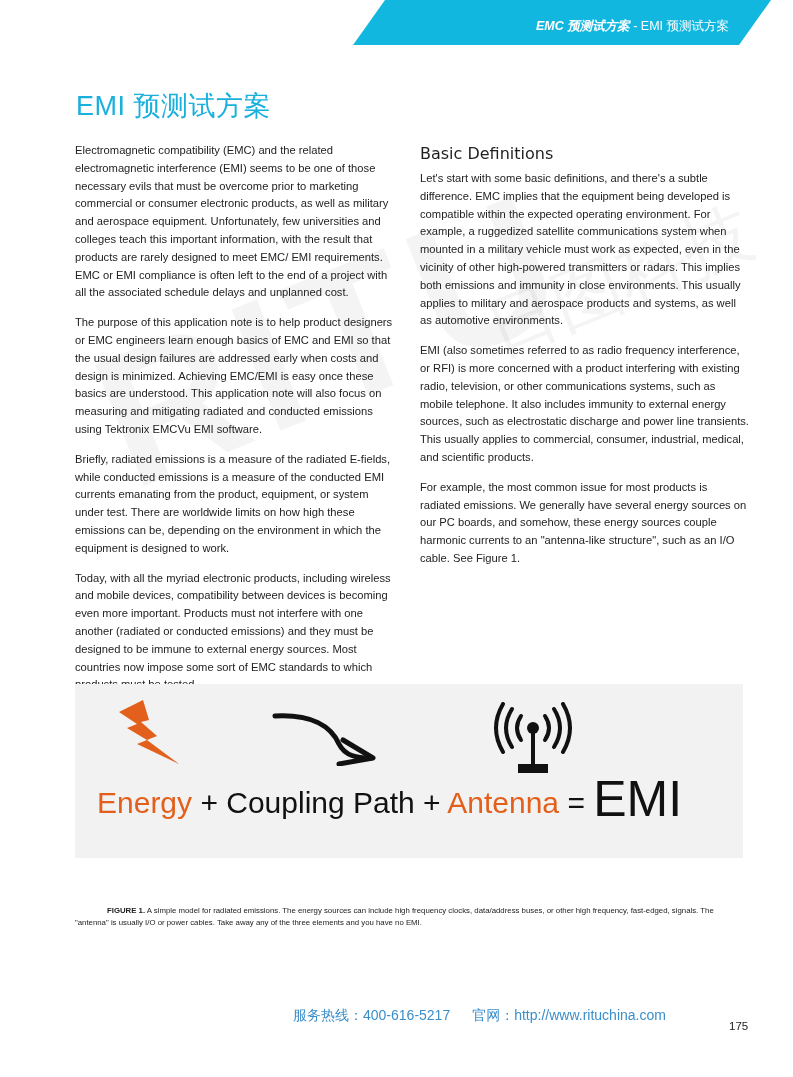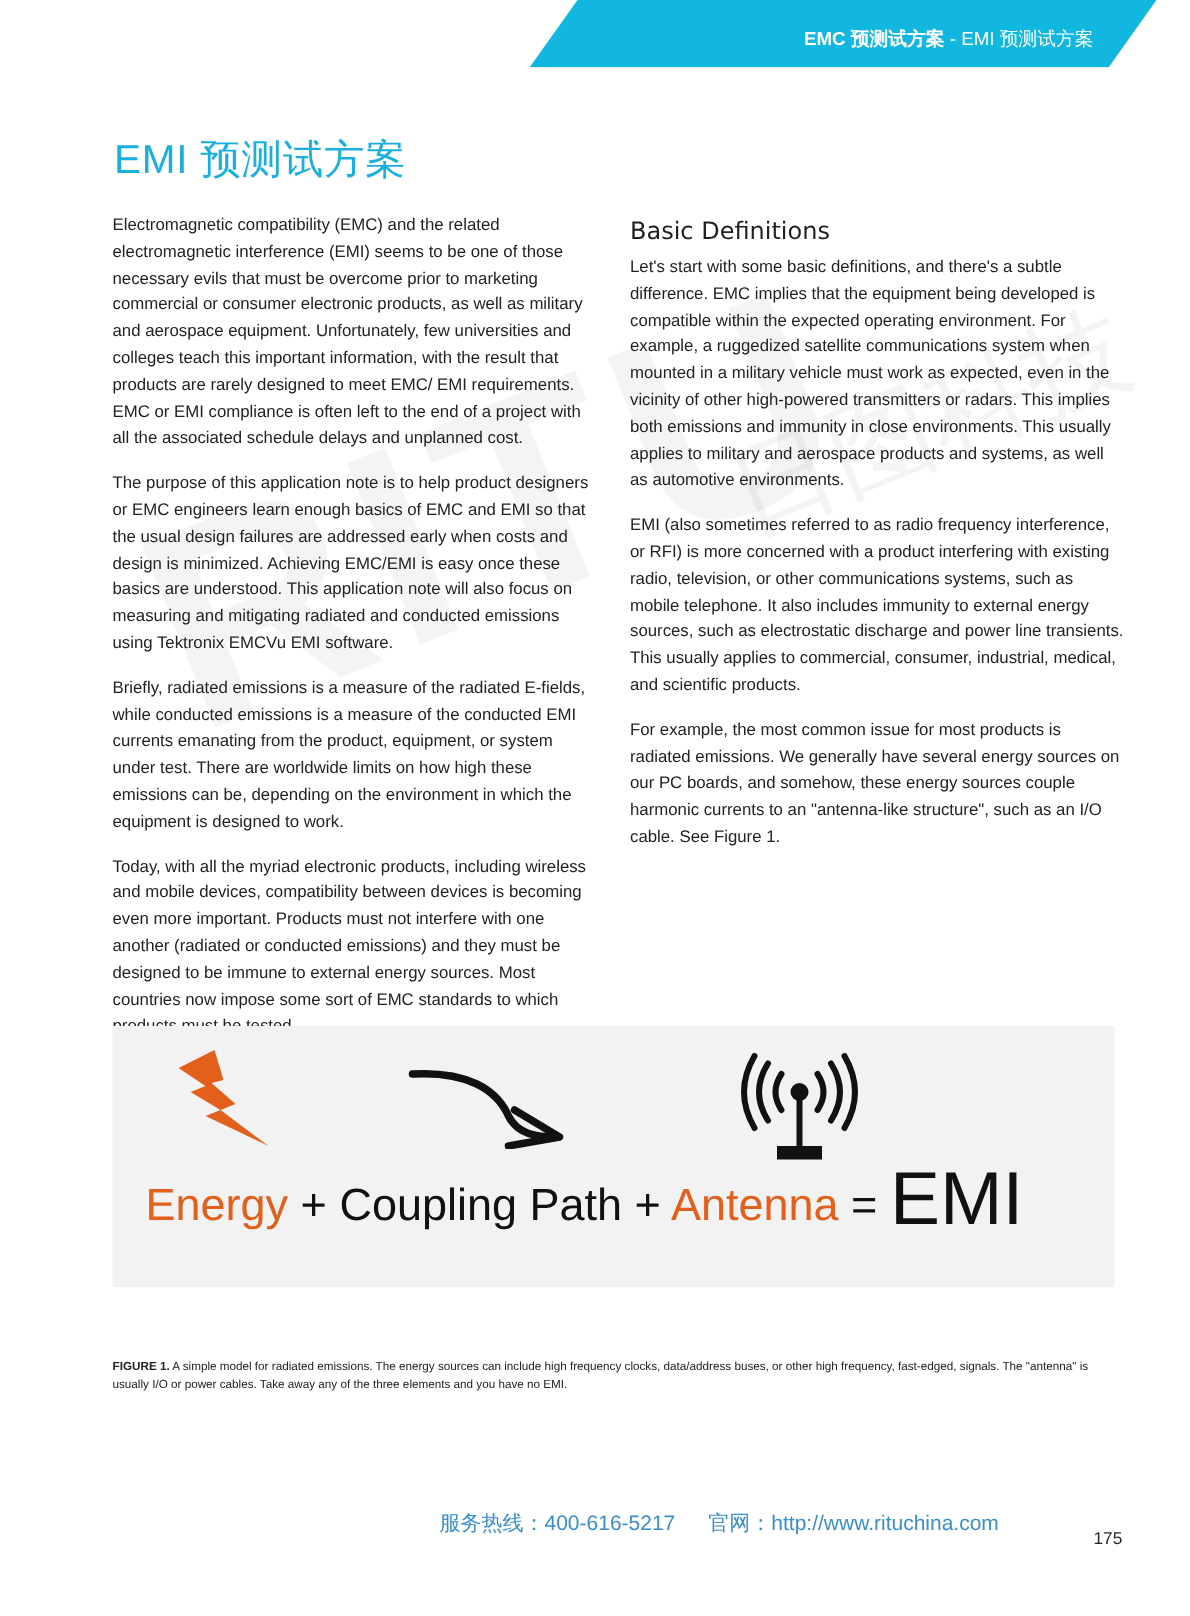--- a/index.html
+++ b/index.html
@@ -11,21 +11,21 @@
     }
     .header-band {
       position: absolute; top: 0; left: 353px; width: 418px; height: 45px;
       background: #12b7e0;
       clip-path: polygon(32px 0, 418px 0, 386px 45px, 0 45px);
     }
     .header-text {
       position: absolute; top: 18px; right: 64px;
       font-size: 12.5px; color: #ffffff; white-space: nowrap;
     }
-    .header-text .bold { font-weight: bold; }
+    .header-text .bold { font-weight: bold; font-style: italic; }
     .page-title {
       position: absolute; top: 88px; left: 76px;
       font-size: 27px; color: #1ab0dd; letter-spacing: 0.5px; margin: 0; font-weight: normal;
     }
     .col {
       position: absolute; width: 325px;
       font-size: 11.2px; line-height: 17.8px; color: #222;
     }
     .col-left { top: 142px; left: 75px; }
     .col-right { top: 144px; left: 420px; width: 330px; }
@@ -56,21 +56,21 @@
     .equation {
       position: absolute; left: 22px; top: 86px; white-space: nowrap;
       font-size: 30px; color: #111;
     }
     .equation .orange { color: #e2601c; }
     .equation .emi { font-size: 50px; vertical-align: -3px; }
     .caption {
       position: absolute; top: 905px; left: 75px; width: 670px;
       font-size: 7.8px; line-height: 12px; color: #222;
     }
-    .caption .fig-label { font-weight: bold; }
+    .caption .fig-label { font-weight: bold; margin-left: 32px; }
     .footer-contact {
       position: absolute; top: 1007px; left: 293px; font-size: 14px; color: #3a8ec9; white-space: nowrap;
     }
     .footer-contact .gap { display: inline-block; width: 22px; }
     .page-number {
       position: absolute; top: 1020px; left: 717px; font-size: 11.5px; color: #222; margin-left: 12px;
     }
   </style>
 </head>
 <body>

